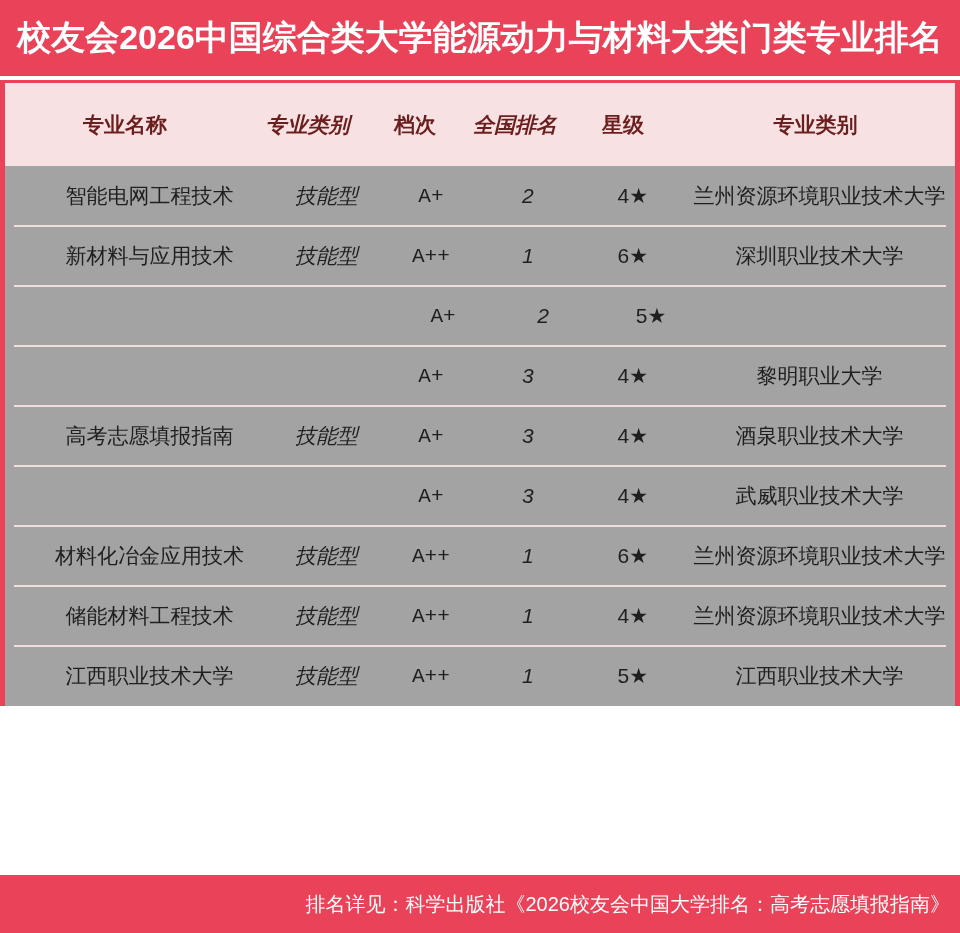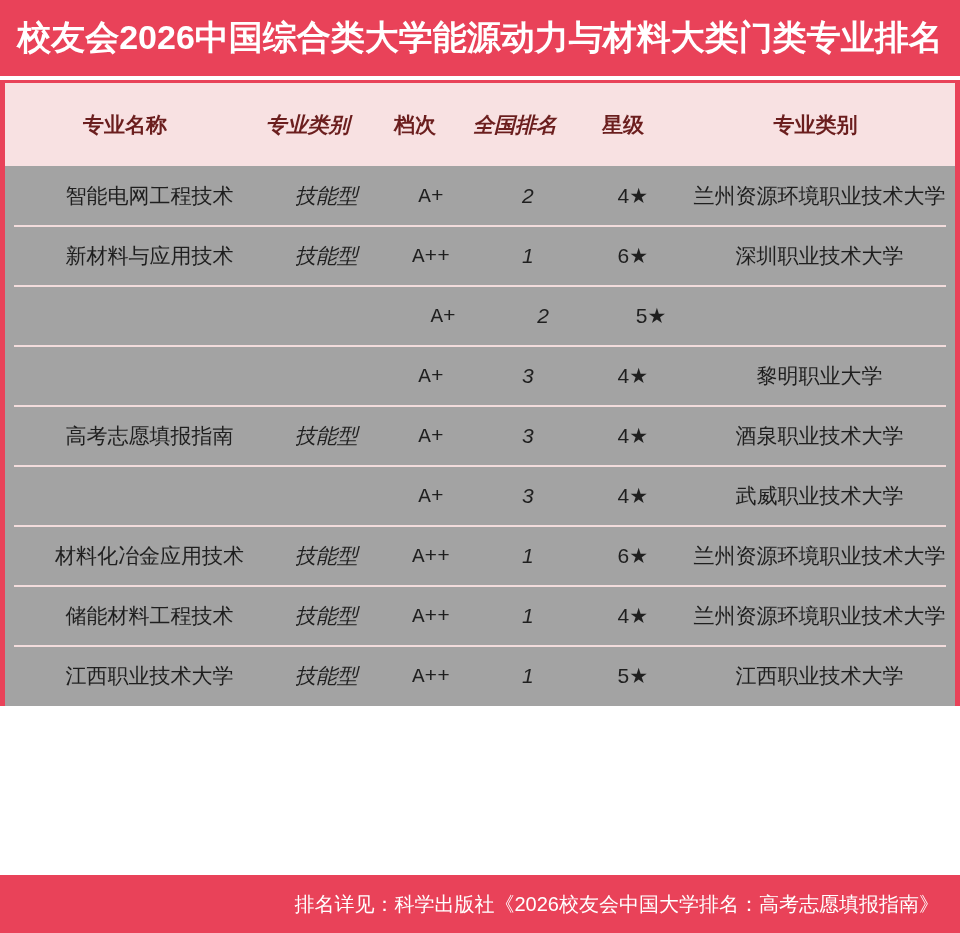--- a/index.html
+++ b/index.html
@@ -67,21 +67,21 @@
   .c2 { width: 90px; font-family: Liberation Mono, monospace;  }
   .c3 { width: 110px; font-style: italic; }
   .c4 { width: 106px; }
   .c5 { width: 279px; }
   .footer {
     position: absolute;
     left: 0; right: 0; bottom: 0;
     height: 58px;
     background: var(--banner-red, #E94259);
     display: flex; align-items: center; justify-content: flex-end;
-    padding-right: 21px;
+    padding-right: 10px;
     box-sizing: border-box;
   }
   .footer .note {
     color: #ffffff;
     font-size: 20px;
     white-space: nowrap;
   }
 </style>
 </head>
 <body>

